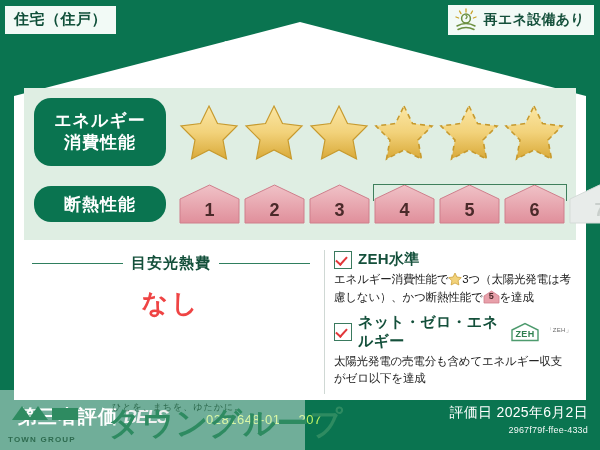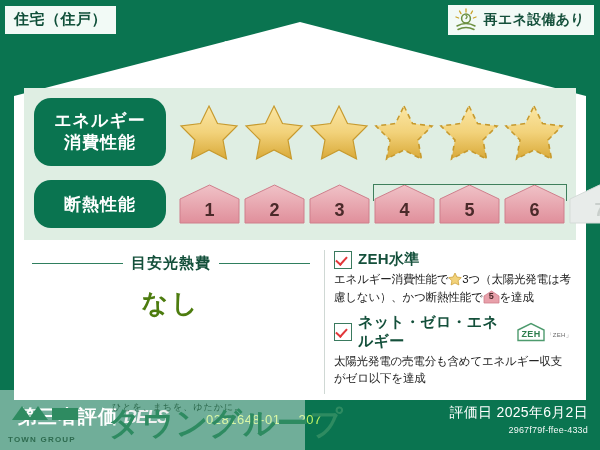--- a/index.html
+++ b/index.html
@@ -70,21 +70,21 @@
     background:#0a7450;color:#ffffff;
     font-weight:bold;text-align:center;
     display:flex;flex-direction:column;justify-content:center;
     letter-spacing:1px;
     border-radius:17px;
   }
   .row-energy .row-label{
     width:132px;height:68px;margin-left:10px;font-size:17px;line-height:1.3;
   }
   .row-insul .row-label{
-    width:132px;height:48px;margin-left:10px;font-size:17px;line-height:1;
+    width:132px;height:36px;margin-left:10px;font-size:17px;line-height:1;
   }
 
   
   .stars{
     position:relative;display:flex;align-items:center;
     margin-left:12px;gap:3px;
   }
   .star{width:62px;height:60px;display:block;}
 
   .solar-bracket{
@@ -125,21 +125,21 @@
     position:absolute;left:8px;top:10px;width:278px;height:18px;
     display:flex;align-items:center;justify-content:center;gap:8px;
   }
   .cost-head .line{flex:1;height:1px;background:#2f7f5e;}
   .cost-head .t{
     font-size:15px;font-weight:bold;color:#14503b;letter-spacing:1px;
     white-space:nowrap;
   }
   .cost-val{
     position:absolute;left:8px;top:42px;width:278px;
-    text-align:center;font-size:26px;font-weight:bold;color:#4d7c0f;
+    text-align:center;font-size:26px;font-weight:bold;color:#ef4444;
     letter-spacing:3px;
   }
 
   .vdiv{
     position:absolute;left:300px;top:6px;width:1px;height:144px;
     background:#cfd8d4;
   }
 
   
   .claims{position:absolute;left:310px;top:6px;width:238px;}
@@ -151,21 +151,21 @@
   }
   .chk:after{
     content:"";position:absolute;left:3px;top:2px;
     width:5px;height:9px;border:solid #e2373a;
     border-width:0 2.5px 2.5px 0;transform:rotate(42deg);
   }
   .claim-title{
     font-size:15px;font-weight:bold;color:#14503b;letter-spacing:.3px;
     display:flex;align-items:center;gap:4px;
   }
-  .zeh-logo{display:flex;align-items:flex-end;gap:1px;}
+  .zeh-logo{display:flex;align-items:center;gap:7px;}
   .zeh-logo svg{width:30px;height:20px;display:block;}
   .zeh-q{font-size:6px;color:#6b6b6b;font-weight:normal;padding-bottom:2px;}
   .claim-body{
     font-size:11.5px;color:#1b1b1b;line-height:1.55;margin-top:2px;
     letter-spacing:-.2px;
   }
   .inline-star{display:inline-block;vertical-align:-3px;}
   .inline-star svg{width:14px;height:14px;display:block;}
   .inline-house{
     display:inline-block;vertical-align:-3px;position:relative;

